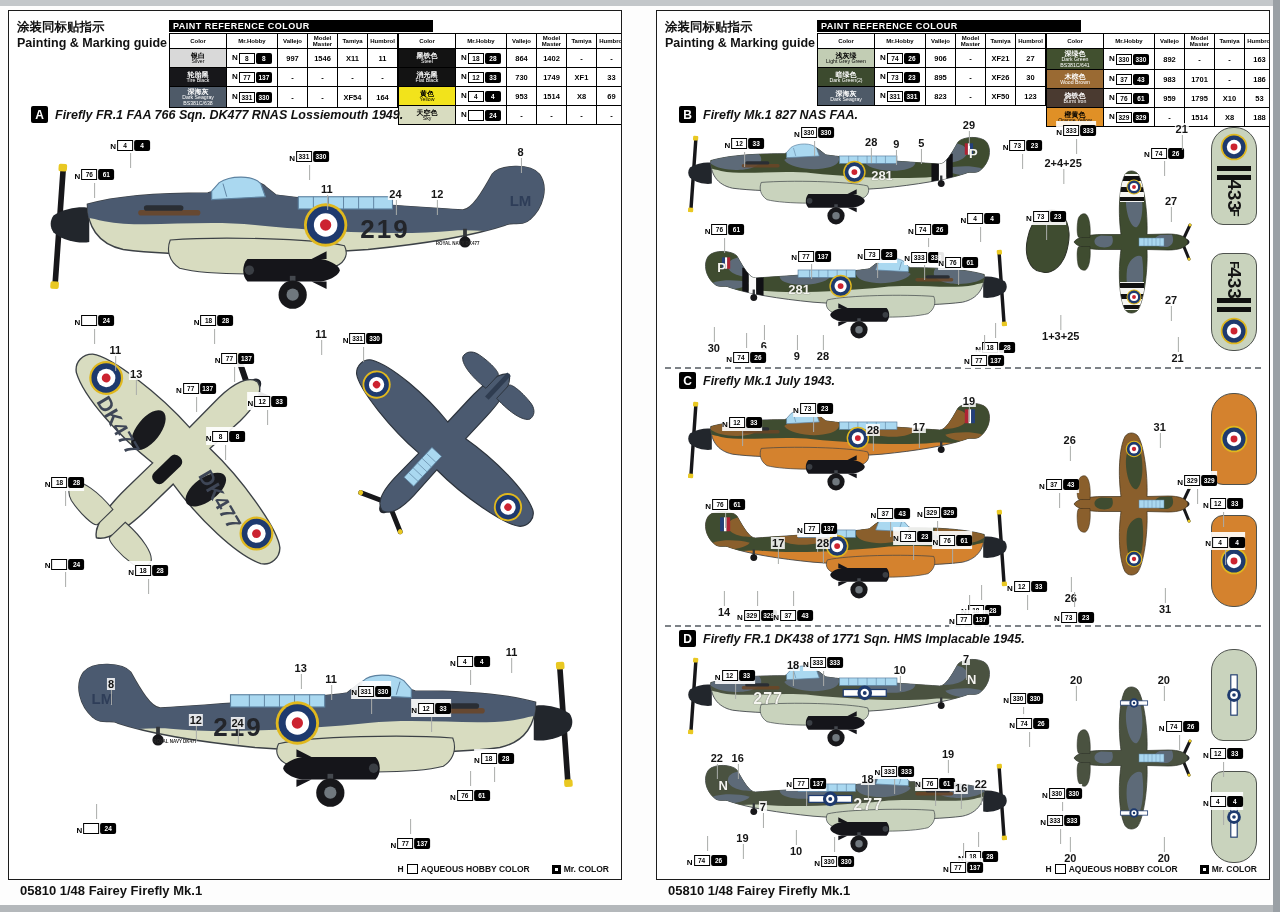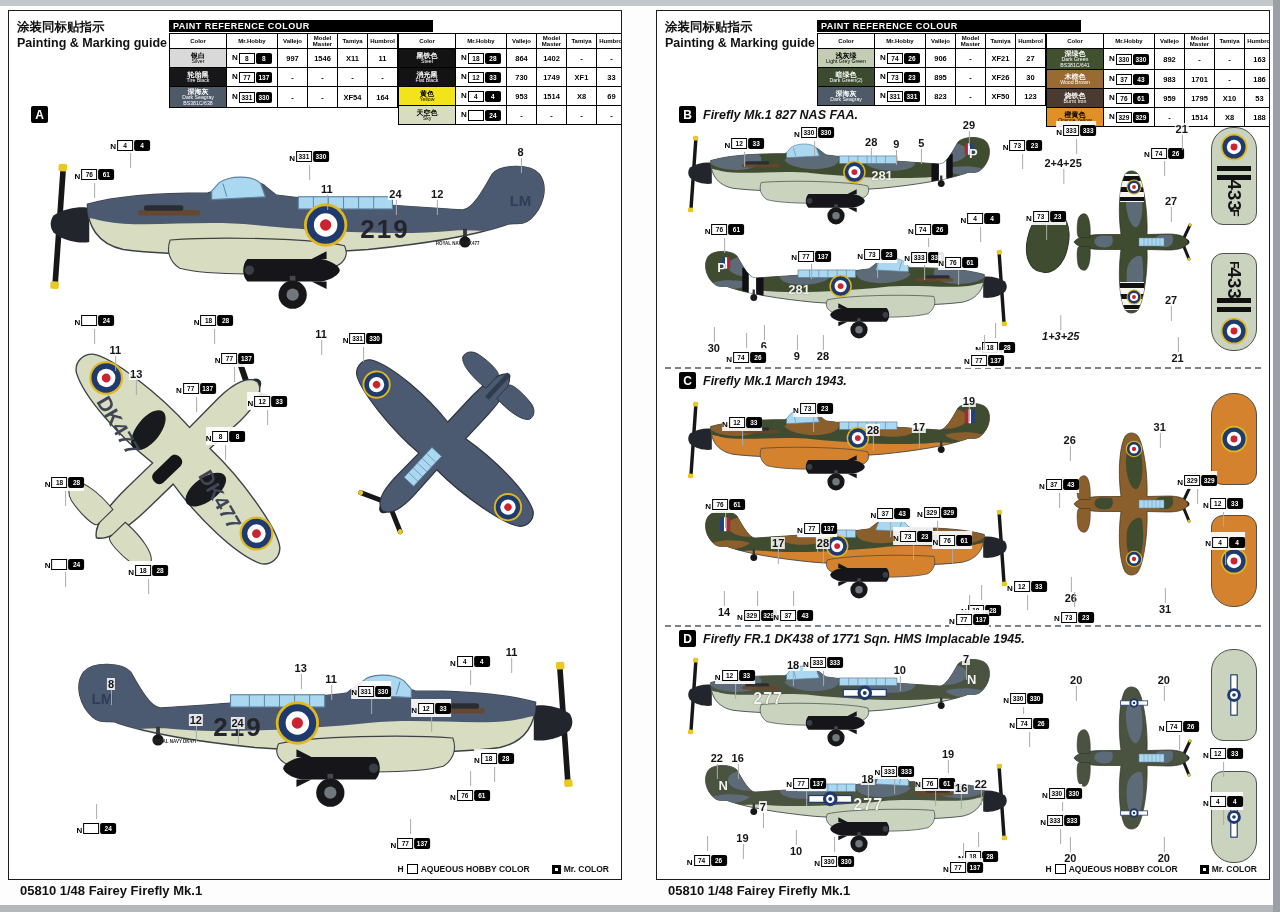--- a/index.html
+++ b/index.html
@@ -405,20 +405,21 @@
               <td>-</td>
               <td>-</td>
             </tr>
           </tbody>
         </table>
       </div>
   </div>
 
   <div class="sec-head" style="left:22px;top:95px;">
     <span class="sec-badge">A</span>
+    <span class="sec-title">Firefly FR.1 FAA 766 Sqn. DK477 RNAS Lossiemouth 1949.</span>
   </div>
 
   <div class="canvas" style="top:115px;width:596px;height:735px;">
 
     <div class="prof" style="left:12px;top:30px;width:565px;height:170px;">
       <svg viewBox="0 0 600 170">
           <use href="#schemeA"></use>
         </svg>
       <span class="ov code-dark" style="left:63%;top:43%;">219</span>
       <span class="ov serial" style="left:75%;top:52%;">ROYAL NAVY DK477</span>
@@ -673,29 +674,29 @@
       <div class="co hc" style="left: 35.6%; top: 55%;"><span class="np">N</span><span class="hb">73</span><span class="cb">23</span></div>
       <div class="co hc" style="left: 43.5%; top: 55.9%;"><span class="np">N</span><span class="hb">333</span><span class="cb">333</span></div>
       <div class="co hc" style="left: 49.2%; top: 58%;"><span class="np">N</span><span class="hb">76</span><span class="cb">61</span></div>
       <div class="co num up" style="left: 8.2%; top: 94%;">30</div>
       <div class="co num up" style="left: 16.6%; top: 92.9%;">6</div>
       <div class="co num up" style="left: 22.1%; top: 97%;">9</div>
       <div class="co num up" style="left: 26.5%; top: 97%;">28</div>
       <div class="co hc up" style="left: 13.6%; top: 97.5%;"><span class="np">N</span><span class="hb">74</span><span class="cb">26</span></div>
       <div class="co hc up" style="left: 55.4%; top: 93.3%;"><span class="np">N</span><span class="hb">18</span><span class="cb">28</span></div>
       <div class="co hc up" style="left: 53.5%; top: 98.5%;"><span class="np">N</span><span class="hb">77</span><span class="cb">137</span></div>
-      <div class="co num up" style="left: 66.4%; top: 88.7%; font-style: italic;">1+3+25</div>
+      <div class="co num up" style="left: 66.4%; top: 88.7%;">1+3+25</div>
       <div class="co num" style="left: 84.9%; top: 73.9%;">27</div>
       <div class="co num up" style="left: 86%; top: 98%;">21</div>
     </div>
   <div class="divider" style="top:356px;"></div>
 
   <div class="sec-head" style="left:22px;top:361px;">
     <span class="sec-badge">C</span>
-    <span class="sec-title">Firefly Mk.1 March 1943.</span>
+    <span class="sec-title">Firefly Mk.1 July 1943.</span>
   </div>
   <div class="canvas" style="top:376px;width:596px;height:234px;">
     <div class="prof" style="left:10px;top:12px;width:345px;height:100px;">
       <svg viewBox="0 0 600 170">
           <use href="#schemeC"></use>
         </svg>
     </div>
     <div class="prof flip" style="left:10px;top:120px;width:345px;height:100px;">
       <svg viewBox="0 0 600 170">
           <use href="#schemeC"></use>

